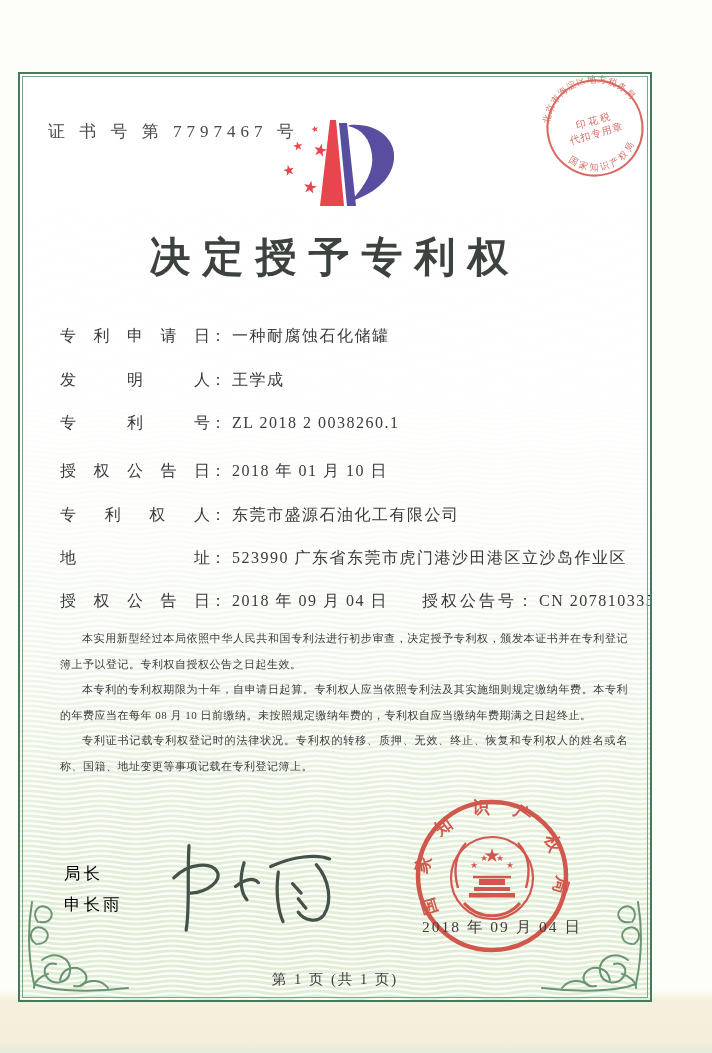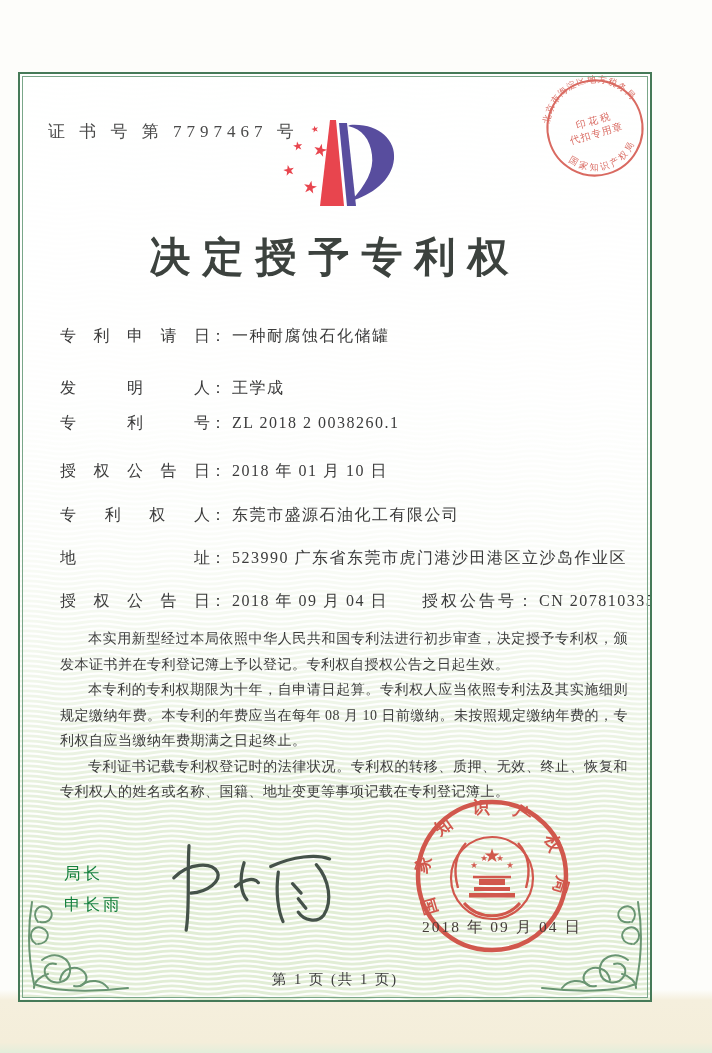--- a/index.html
+++ b/index.html
@@ -36,25 +36,25 @@
     display:inline-block;width:150px;text-align:justify;text-align-last:justify;
     vertical-align:bottom;
   }
   .field-colon{margin-right:6px;}
   .field-value{letter-spacing:1.5px;}
   .grant-no{position:absolute;left:362px;top:0;}
   .grant-no .field-label{width:auto;text-align:right;text-align-last:auto;letter-spacing:3px;}
   
   .paragraphs{
     position:absolute;left:40px;top:552px;width:568px;
-    font-size:14px;line-height:25.5px;color:#3c3c3c;text-align:justify;letter-spacing:.5px;
+    font-size:11px;line-height:25.5px;color:#3c3c3c;text-align:justify;letter-spacing:.5px;
   }
   .paragraphs p{margin:0;text-indent:2em;}
   
-  .director{position:absolute;left:44px;top:784px;font-size:16.5px;color:#15803d;letter-spacing:3px;line-height:31px;}
+  .director{position:absolute;left:44px;top:784px;font-size:16.5px;color:#000000;letter-spacing:3px;line-height:31px;}
   .signature{position:absolute;left:138px;top:764px;}
   .big-seal{position:absolute;left:392px;top:722px;opacity:.92;}
   .seal-date{position:absolute;left:402px;top:843px;font-size:15.5px;color:#443c38;letter-spacing:2px;white-space:nowrap;}
   .footer{position:absolute;left:0;right:0;top:896px;text-align:center;font-size:14.5px;color:#3e3e3e;letter-spacing:2px;}
   
   .flourish{position:absolute;bottom:4px;z-index:4;}
   .flourish.left{left:4px;}
   .flourish.right{right:4px;transform:scaleX(-1);}
 </style>
 </head>
@@ -315,21 +315,21 @@
         </text>
         <text x="0" y="-4" font-size="10" fill="#d4564c" text-anchor="middle">印 花 税</text>
         <text x="0" y="9" font-size="10" fill="#d4564c" text-anchor="middle" letter-spacing="1">代扣专用章</text>
       </svg>
 
       <div class="title">决定授予专利权</div>
 
       <div class="field-row" style="top:252px">
         <span class="field-label">专利申请日</span><span class="field-colon">：</span><span class="field-value">一种耐腐蚀石化储罐</span>
       </div>
-      <div class="field-row" style="top:304px">
+      <div class="field-row" style="top:296px">
         <span class="field-label">发明人</span><span class="field-colon">：</span><span class="field-value">王学成</span>
       </div>
       <div class="field-row" style="top:339px">
         <span class="field-label">专利号</span><span class="field-colon">：</span><span class="field-value">ZL 2018 2 0038260.1</span>
       </div>
       <div class="field-row" style="top:387px">
         <span class="field-label">授权公告日</span><span class="field-colon">：</span><span class="field-value">2018 年 01 月 10 日</span>
       </div>
       <div class="field-row" style="top:431px">
         <span class="field-label">专利权人</span><span class="field-colon">：</span><span class="field-value">东莞市盛源石油化工有限公司</span>

